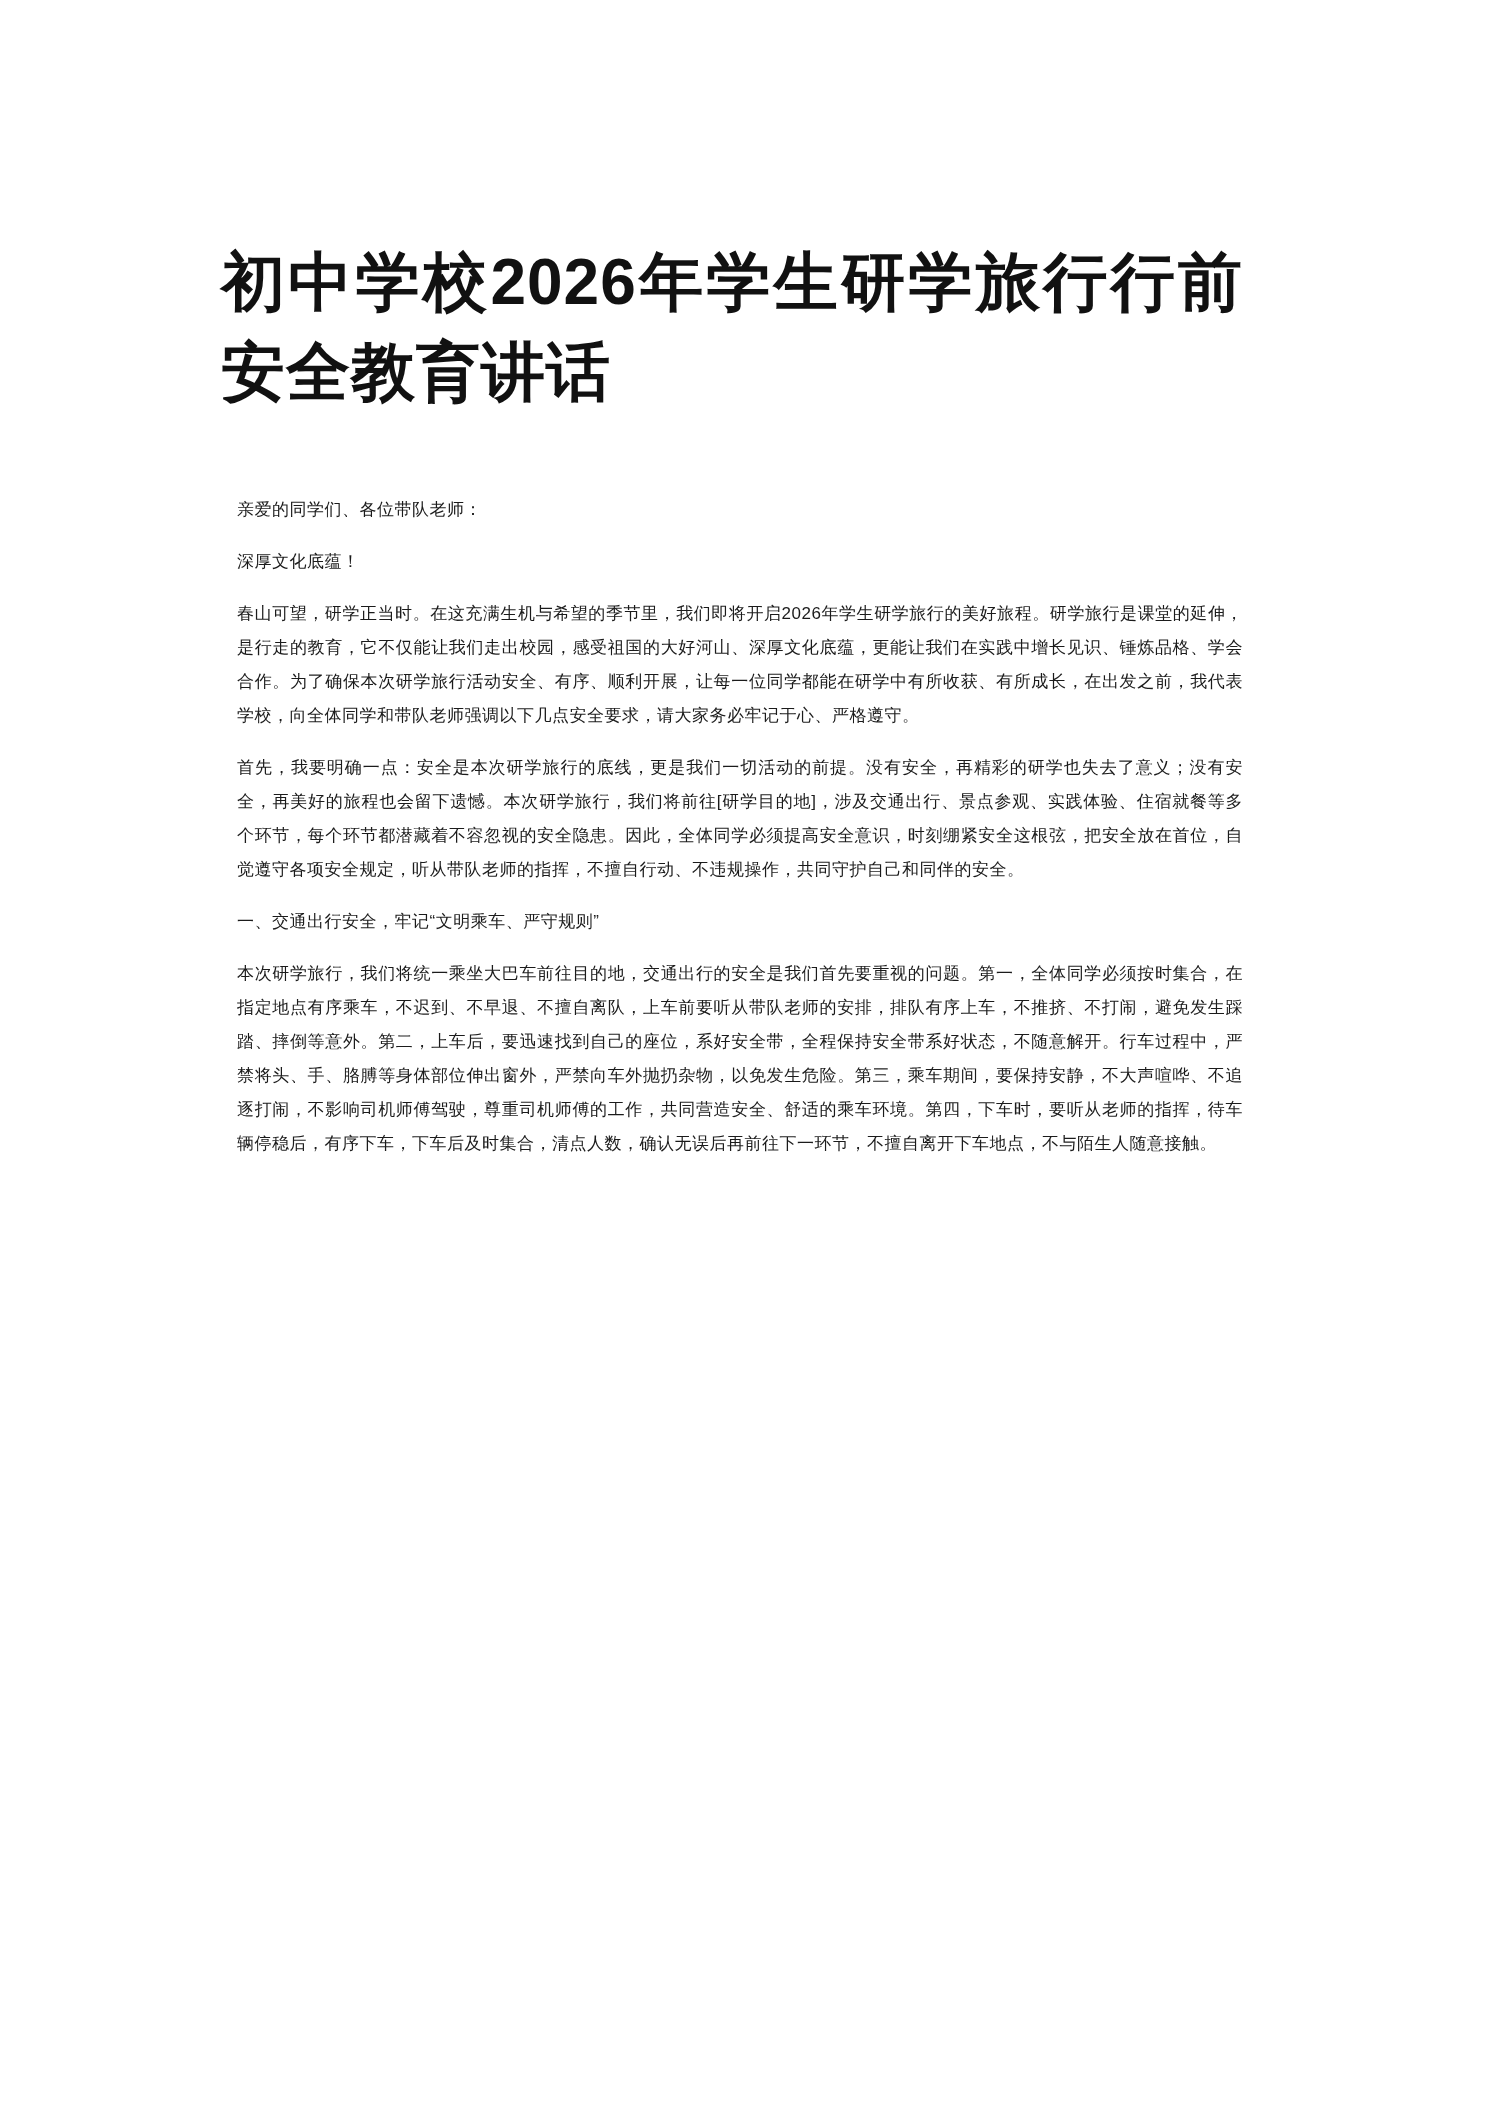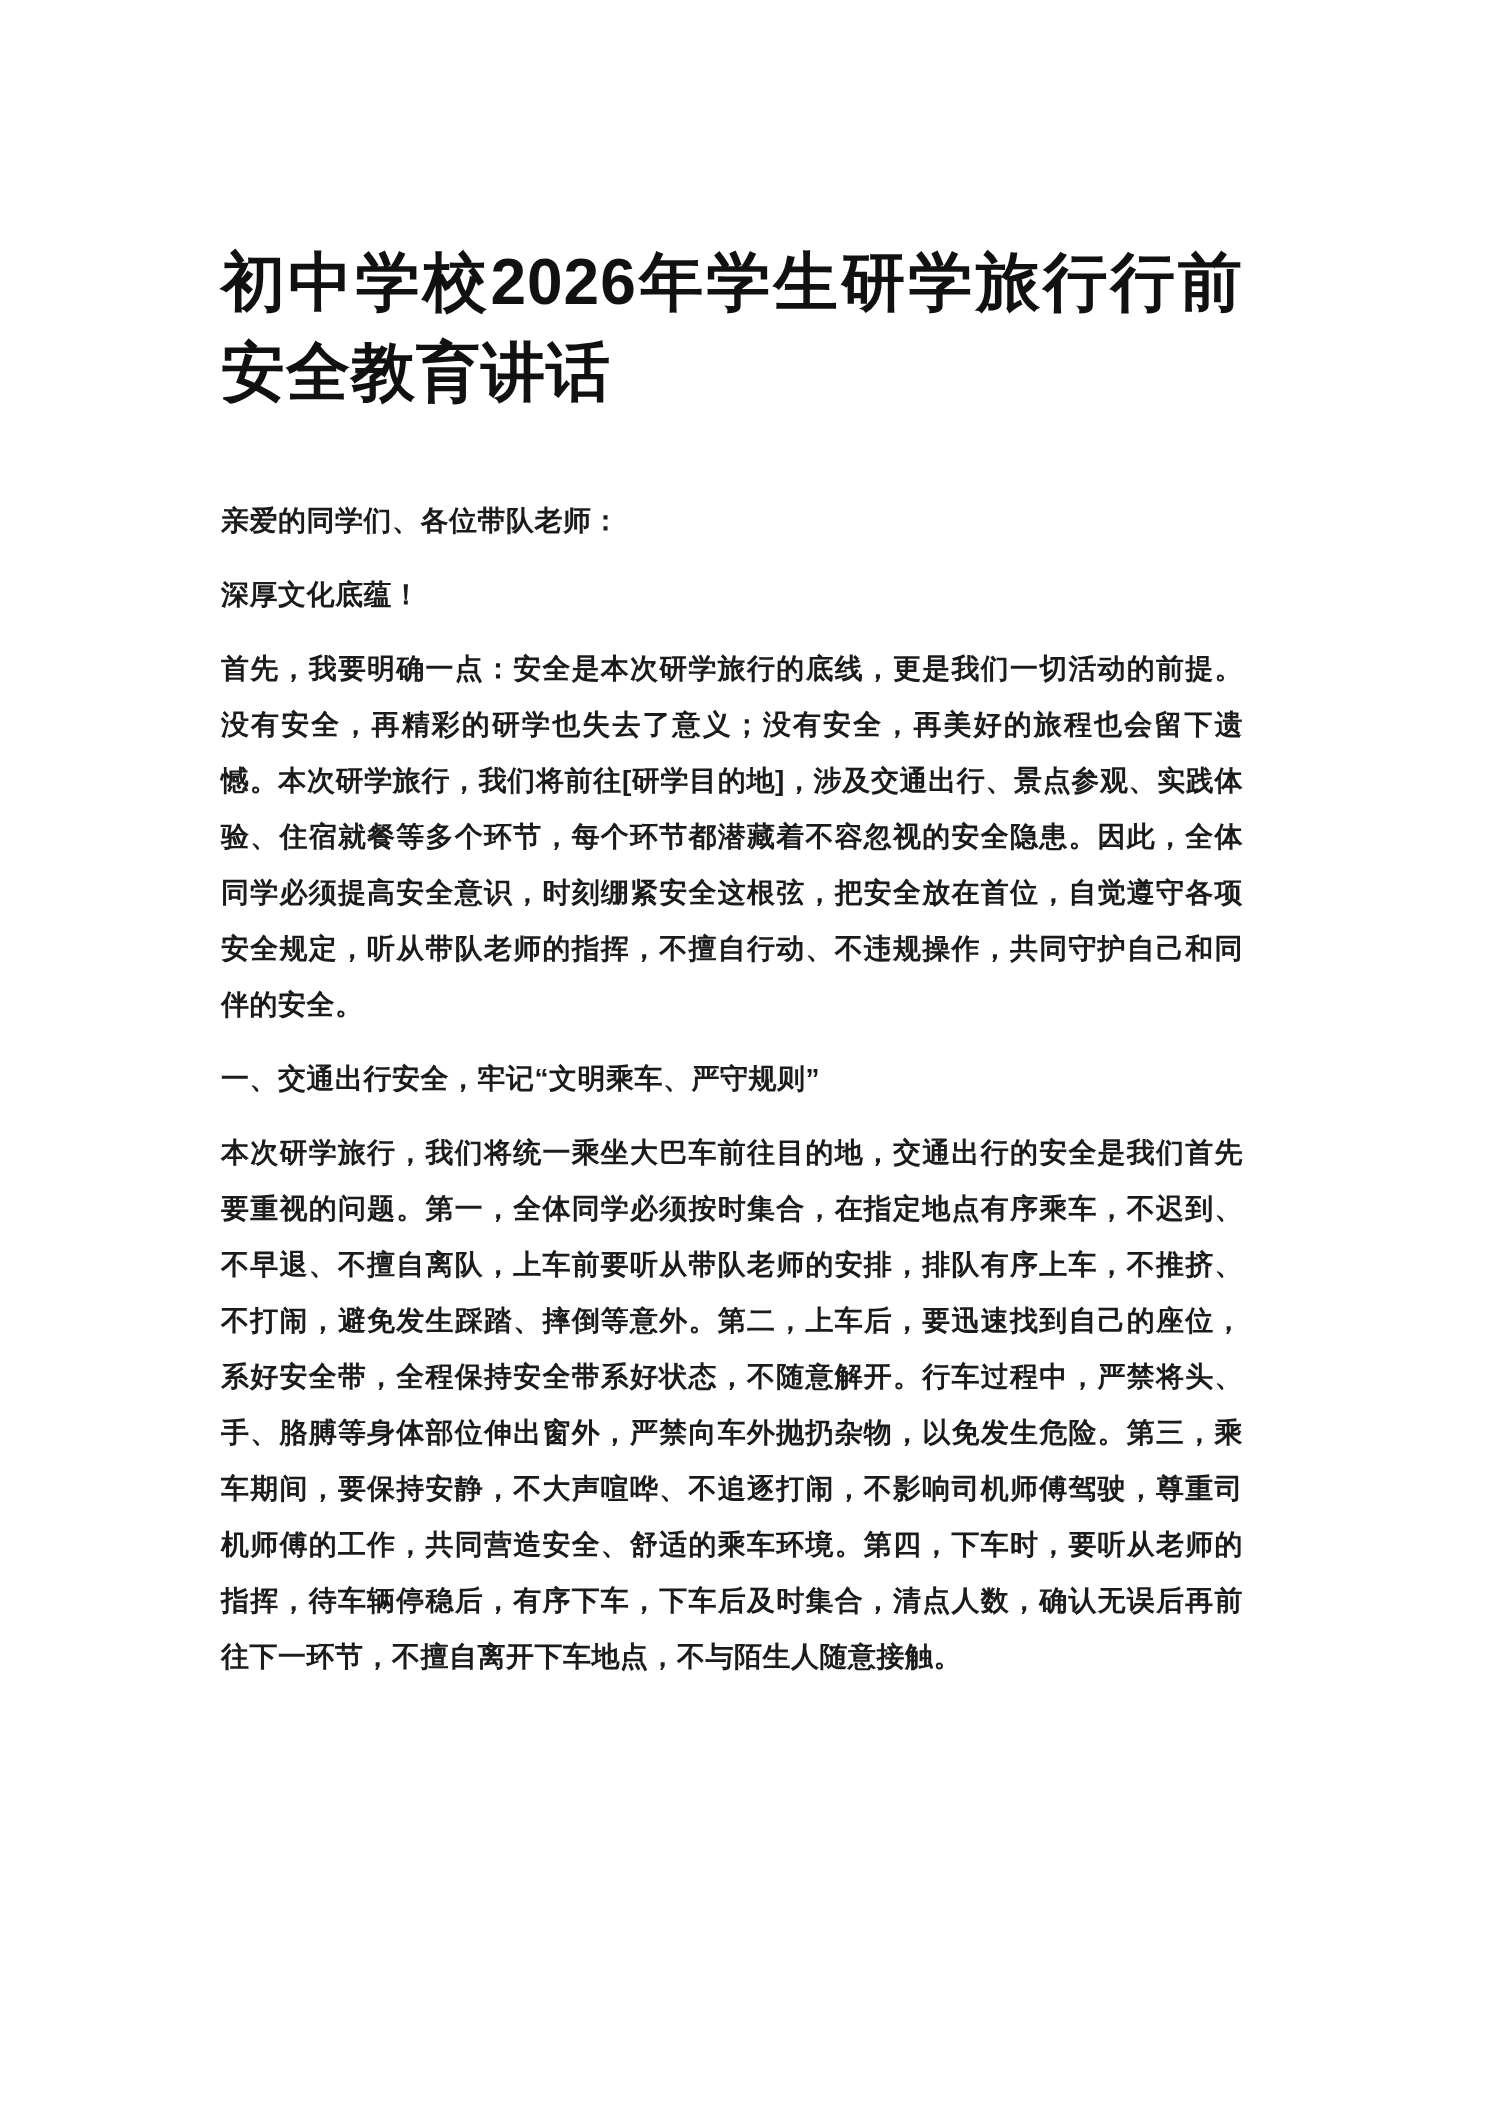--- a/index.html
+++ b/index.html
@@ -23,46 +23,46 @@
   .doc-title {
     font-size: 64px;
     line-height: 1.4;
     font-weight: 700;
     color: #111111;
     margin: 0 0 76px 0;
     letter-spacing: 1px;
     text-align: justify;
   }
   .doc-body p {
-    font-size: 28px;
+    font-size: 17px;
     line-height: 2.0;
-    margin: 0 0 18px 0;
+    margin: 0 0 18px 16px;
     text-align: justify;
     text-justify: inter-ideograph;
     color: #1b1b1b;
     letter-spacing: 0.5px;
-    font-weight: bold;
   }
   .doc-body p.section-heading {
     margin-top: 6px;
   }
 </style>
 </head>
 <body>
 
 <div class="page">
 
   <h1 class="doc-title">初中学校2026年学生研学旅行行前安全教育讲话</h1>
 
   <div class="doc-body">
 
     <p>亲爱的同学们、各位带队老师：</p>
 
     <p>深厚文化底蕴！</p>
 
+    <p>春山可望，研学正当时。在这充满生机与希望的季节里，我们即将开启2026年学生研学旅行的美好旅程。研学旅行是课堂的延伸，是行走的教育，它不仅能让我们走出校园，感受祖国的大好河山、深厚文化底蕴，更能让我们在实践中增长见识、锤炼品格、学会合作。为了确保本次研学旅行活动安全、有序、顺利开展，让每一位同学都能在研学中有所收获、有所成长，在出发之前，我代表学校，向全体同学和带队老师强调以下几点安全要求，请大家务必牢记于心、严格遵守。</p>
 
     <p>首先，我要明确一点：安全是本次研学旅行的底线，更是我们一切活动的前提。没有安全，再精彩的研学也失去了意义；没有安全，再美好的旅程也会留下遗憾。本次研学旅行，我们将前往[研学目的地]，涉及交通出行、景点参观、实践体验、住宿就餐等多个环节，每个环节都潜藏着不容忽视的安全隐患。因此，全体同学必须提高安全意识，时刻绷紧安全这根弦，把安全放在首位，自觉遵守各项安全规定，听从带队老师的指挥，不擅自行动、不违规操作，共同守护自己和同伴的安全。</p>
 
     <p class="section-heading">一、交通出行安全，牢记“文明乘车、严守规则”</p>
 
     <p>本次研学旅行，我们将统一乘坐大巴车前往目的地，交通出行的安全是我们首先要重视的问题。第一，全体同学必须按时集合，在指定地点有序乘车，不迟到、不早退、不擅自离队，上车前要听从带队老师的安排，排队有序上车，不推挤、不打闹，避免发生踩踏、摔倒等意外。第二，上车后，要迅速找到自己的座位，系好安全带，全程保持安全带系好状态，不随意解开。行车过程中，严禁将头、手、胳膊等身体部位伸出窗外，严禁向车外抛扔杂物，以免发生危险。第三，乘车期间，要保持安静，不大声喧哗、不追逐打闹，不影响司机师傅驾驶，尊重司机师傅的工作，共同营造安全、舒适的乘车环境。第四，下车时，要听从老师的指挥，待车辆停稳后，有序下车，下车后及时集合，清点人数，确认无误后再前往下一环节，不擅自离开下车地点，不与陌生人随意接触。</p>
 
 
 
   </div>

